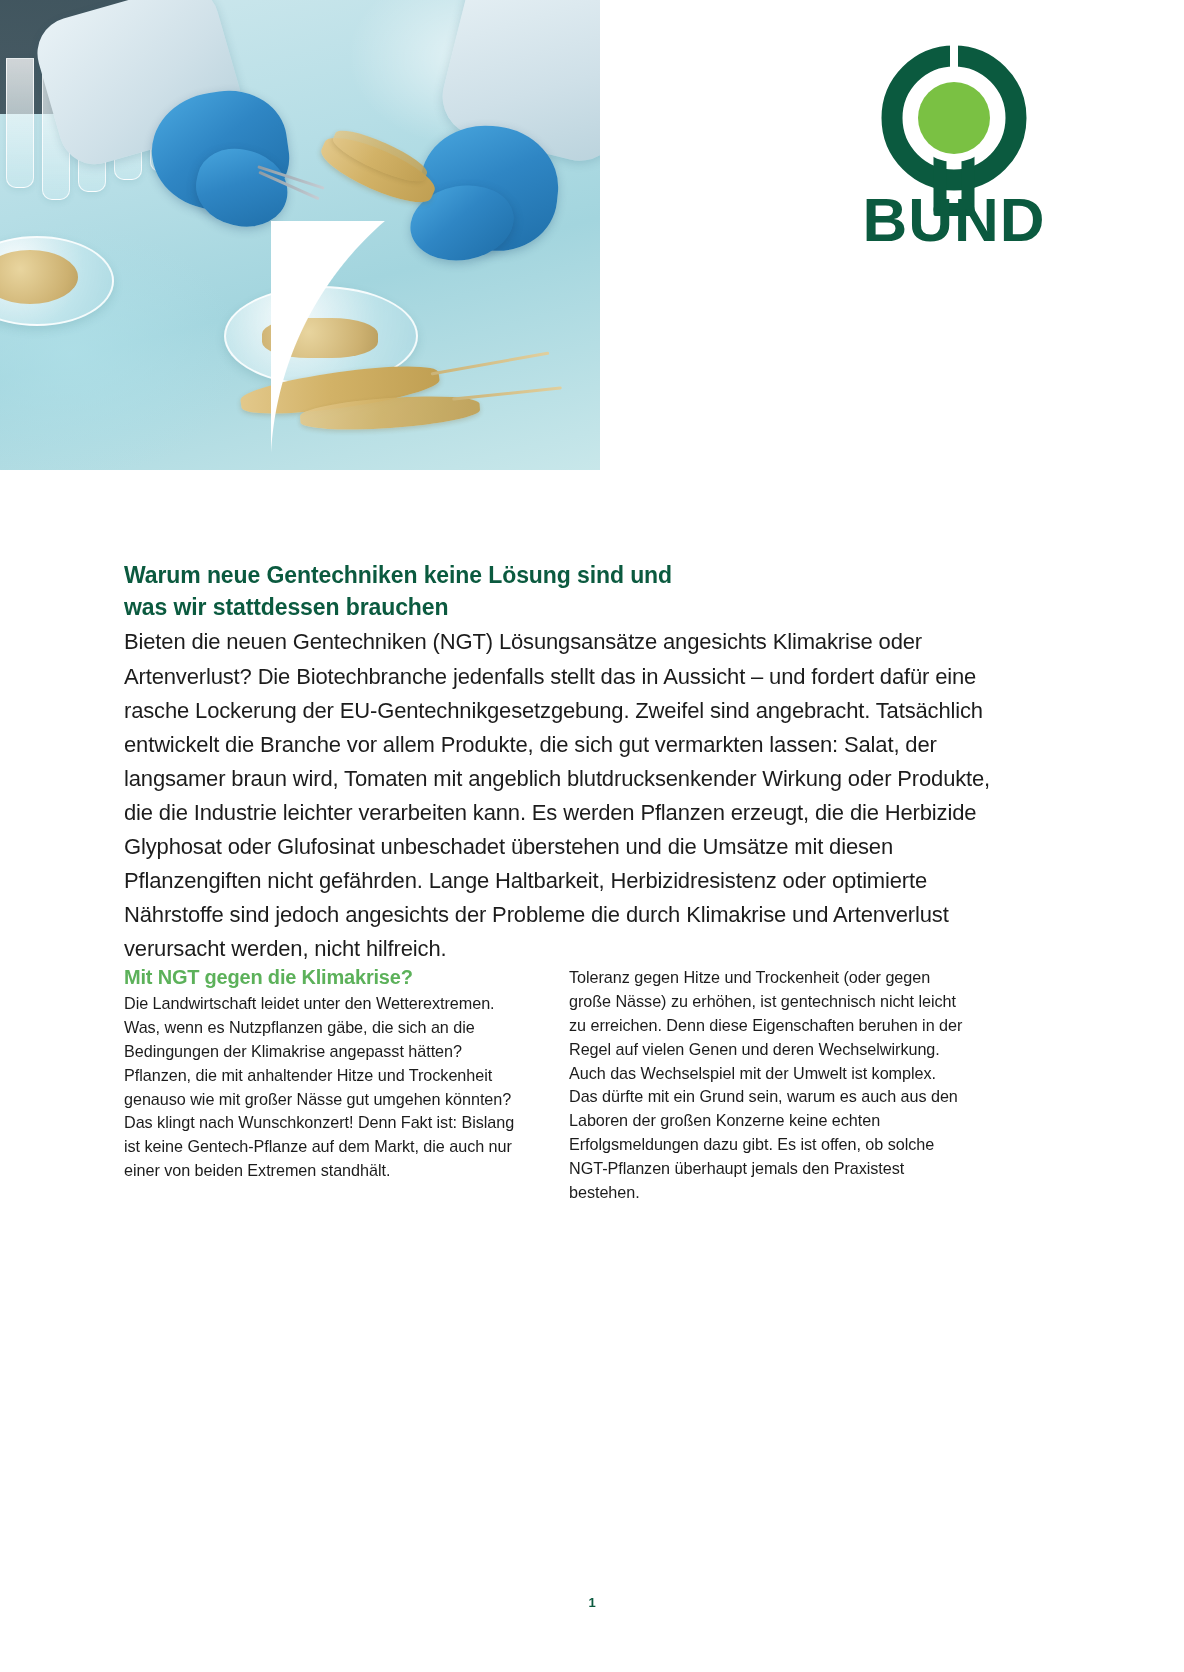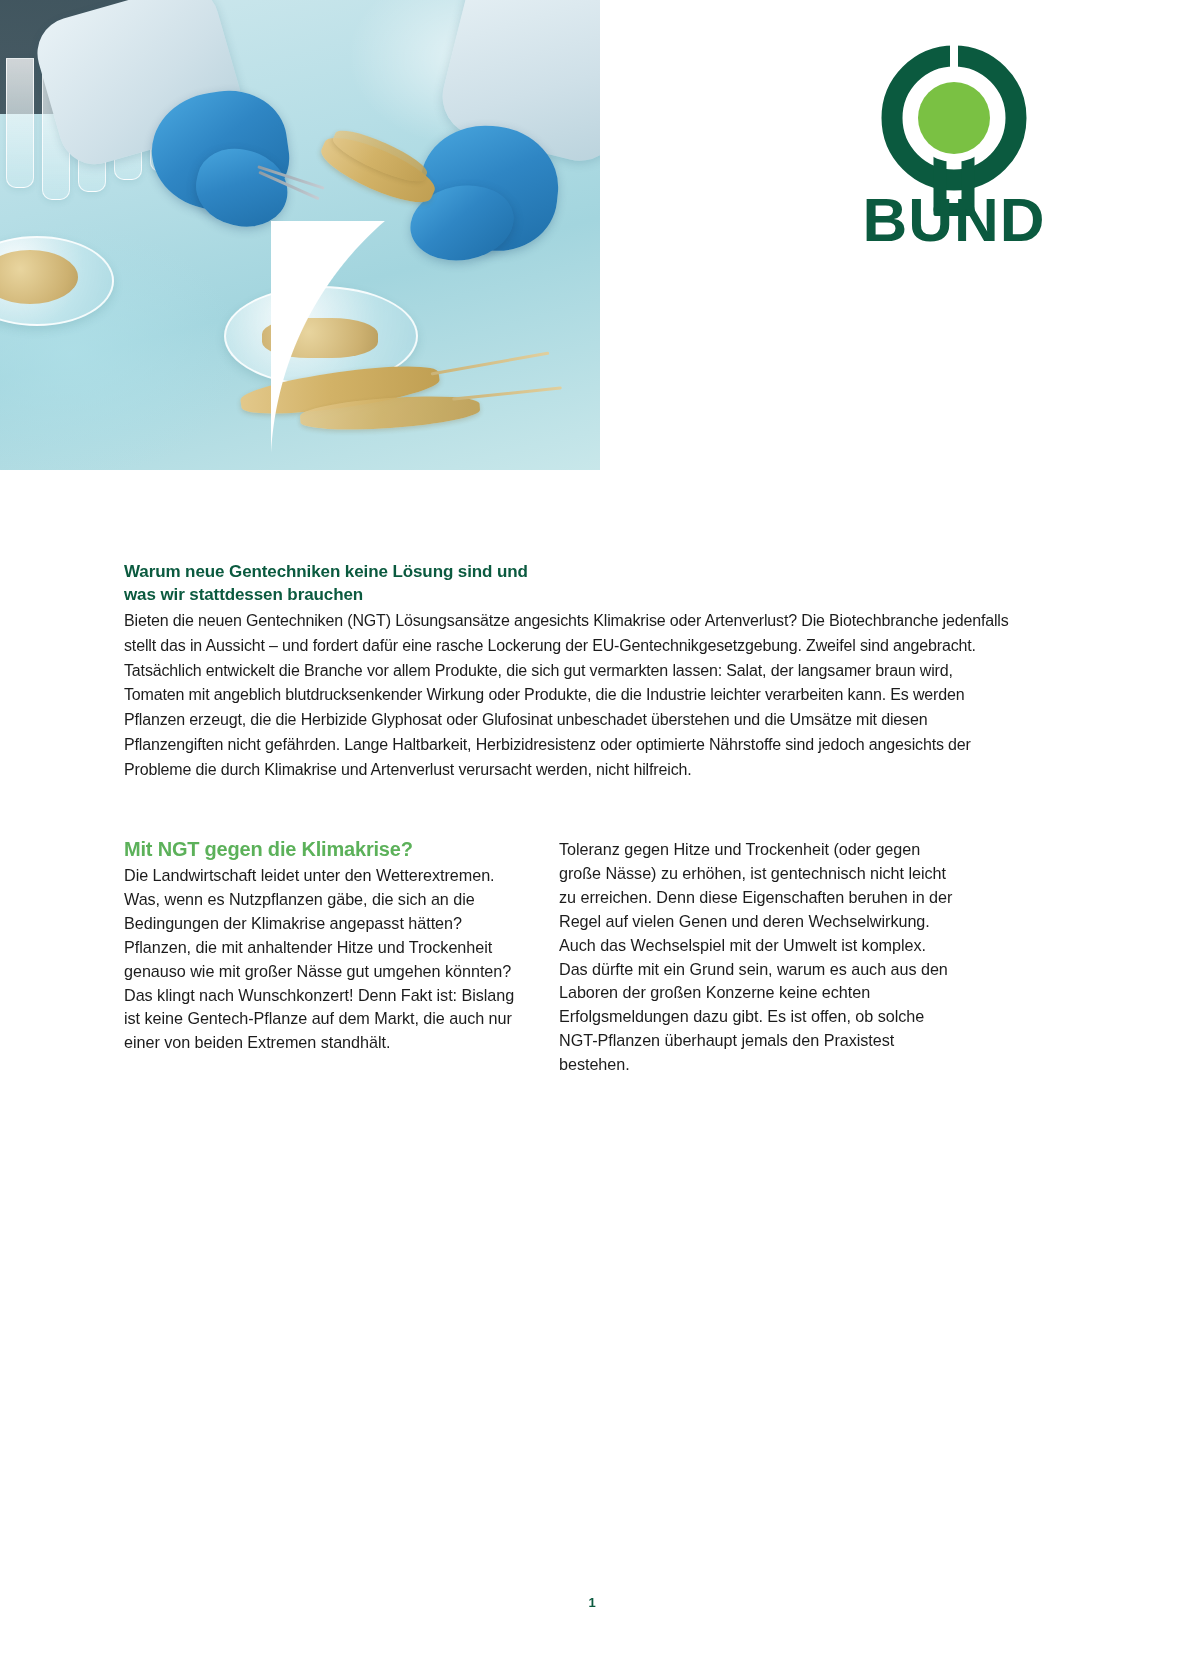--- a/index.html
+++ b/index.html
@@ -141,42 +141,41 @@
     font-size: 41px;
     line-height: 1.22;
     font-weight: bold;
     color: #0b5a3f;
     letter-spacing: -0.4px;
     margin: 0 0 48px 0;
     white-space: pre-line;
   }
 
   .lead-heading {
-    font-size: 17px;
+    font-size: 23px;
     line-height: 1.38;
     font-weight: bold;
     color: #0b5a3f;
     margin: 0 0 2px 0;
     white-space: pre-line;
     letter-spacing: -0.1px;
   }
 
   .lead-body {
-    font-size: 16px;
+    font-size: 22px;
     line-height: 1.55;
     color: #1c1c1c;
     margin: 0;
     font-family: "Liberation Sans", sans-serif;
     letter-spacing: -0.15px;
   }
 
   .columns {
     display: flex;
-    gap: 39px;
-    margin-top: 56px;
+    gap: 49px;
   }
   .column {
     width: 396px;
   }
   .col-heading {
     font-size: 20px;
     font-weight: bold;
     color: #5cb15a;
     margin: 0 0 3px 0;
     letter-spacing: -0.2px;

